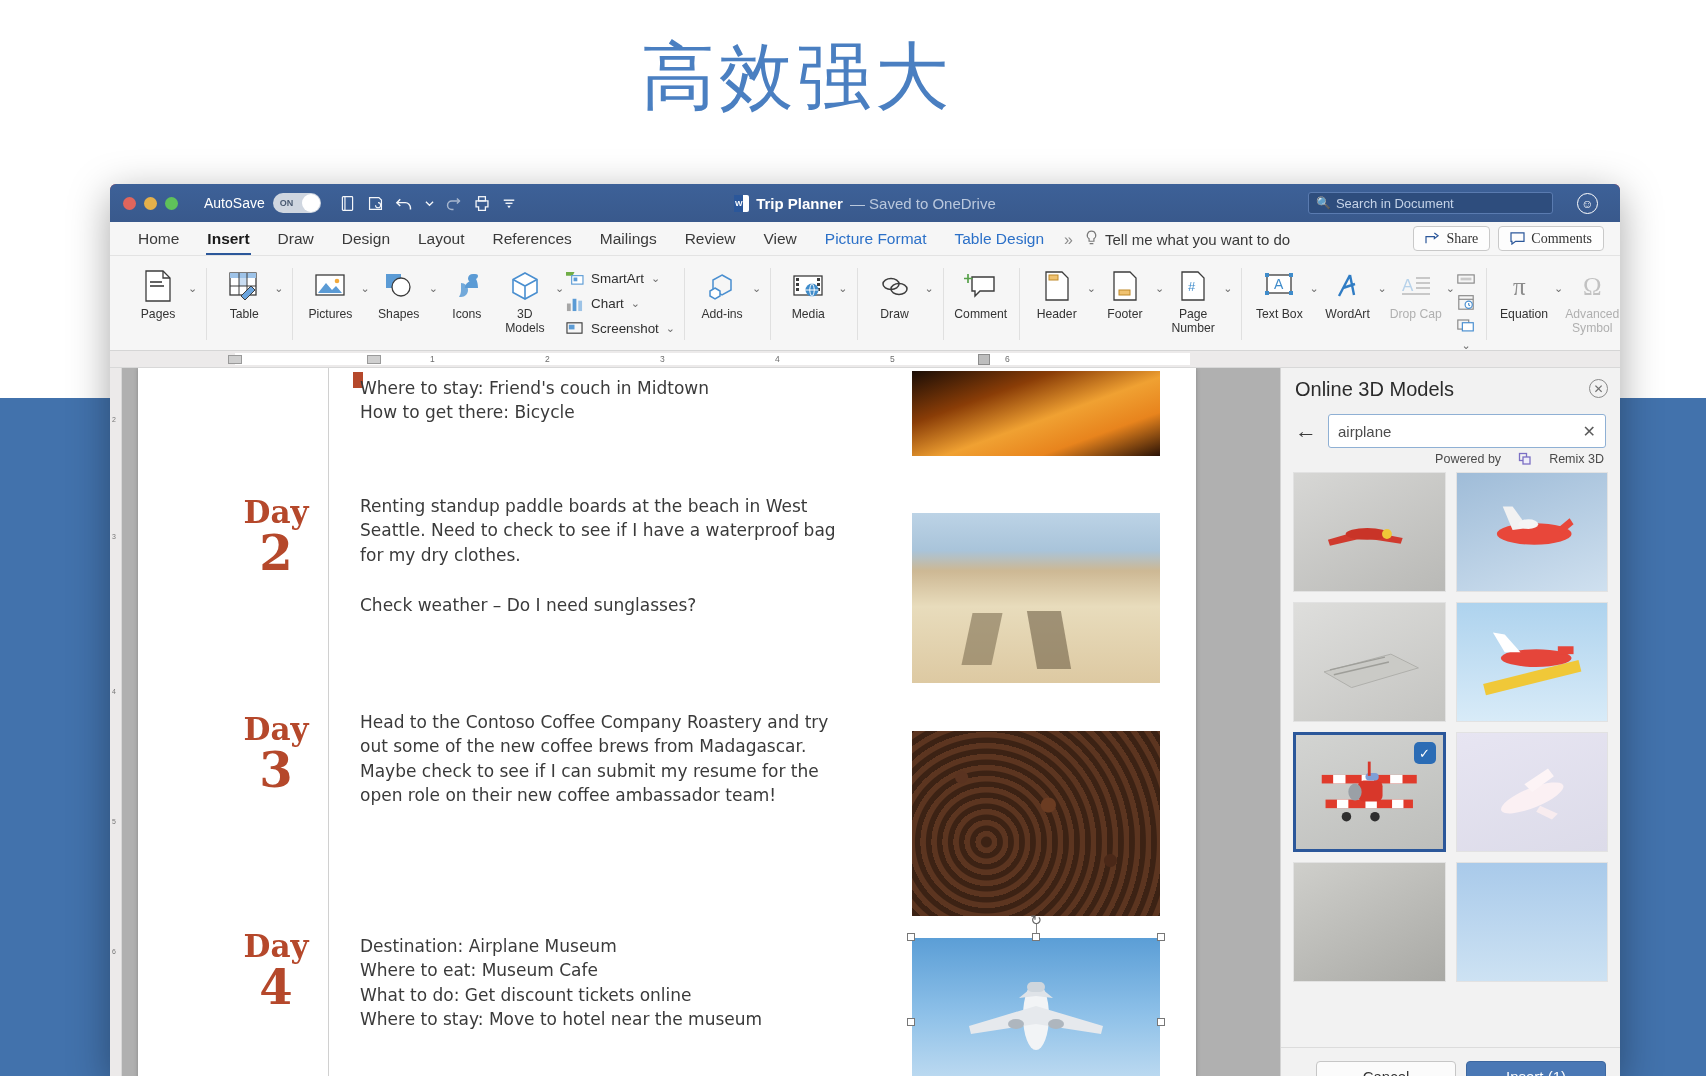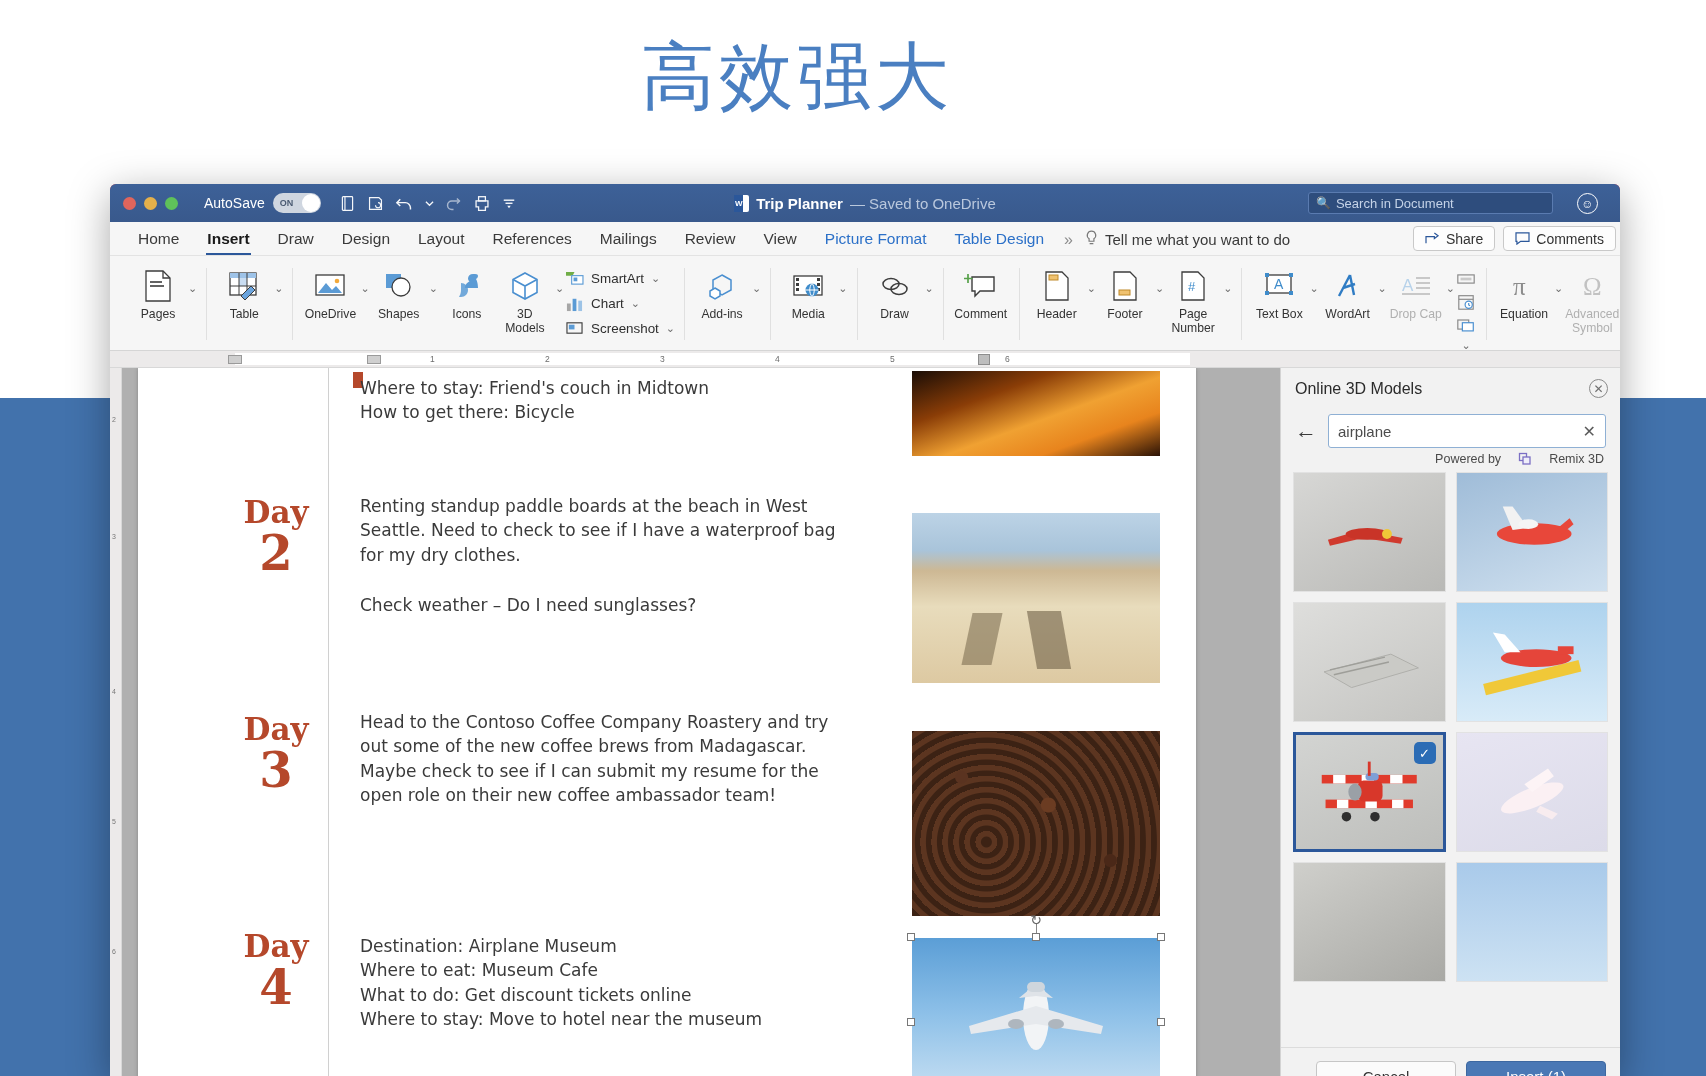--- a/index.html
+++ b/index.html
@@ -111,21 +111,21 @@
     content: ""; position: absolute; left: 13px; right: 13px; bottom: 0;
     height: 2.5px; background: #2b579a;
   }
   .tab.ctx { color: #2b70c8; }
   .chev-more { color: #8d8d8d; font-size: 16px; padding: 0 8px 6px 6px; }
   .tellme {
     display: flex; align-items: center; gap: 7px; padding: 0 0 6px 4px;
     font-size: 15px; color: #3a3a3a;
   }
   .bulb { color: #b9922b; font-size: 15px; }
-  .rbtns { position: absolute; right: 4px; bottom: 4px; display: flex; gap: 8px; }
+  .rbtns { position: absolute; right: 16px; bottom: 4px; display: flex; gap: 8px; font-family: Liberation Serif, serif; }
   .rbtn {
     border: 1px solid #c9c9c9; border-radius: 4px; background: #fdfdfd;
     height: 25px; display: flex; align-items: center; gap: 6px;
     padding: 0 11px; font-size: 14px; color: #333;
   }
 
   
   .ribbon {
     height: 95px; background: #f6f6f6; border-bottom: 1px solid #d5d5d5;
     display: flex; align-items: stretch; padding: 6px 0 0 10px; position: relative;
@@ -213,21 +213,21 @@
   .rot-stem { position: absolute; left: 50%; top: -14px; width: 1px; height: 14px; background: #888; }
 
   
   .pane {
     position: absolute; right: 0; top: 0; width: 340px; height: 737px;
     background: #f2f2f2; border-left: 1px solid #d3d3d3; display: flex; flex-direction: column;
   }
   .pane-head {
     height: 42px; display: flex; align-items: center; padding: 0 14px; position: relative;
   }
-  .pane-title { font-size: 16px; color: #2b2b2b; }
+  .pane-title { font-size: 20px; color: #2b2b2b; }
   .pane-close {
     position: absolute; right: 12px; top: 11px; width: 19px; height: 19px;
     border: 1.4px solid #8a8a8a; border-radius: 50%; color: #6e6e6e;
     font-size: 12px; display: flex; align-items: center; justify-content: center;
   }
   .pane-search { display: flex; align-items: center; gap: 11px; padding: 0 14px; height: 42px; }
   .back-arrow { color: #3b3b3b; font-size: 22px; line-height: 1; }
   .sfield {
     flex: 1; height: 32px; background: #ffffff; border: 1px solid #8fb0d4;
     border-radius: 3px; display: flex; align-items: center; padding: 16px 9px;
@@ -428,21 +428,21 @@
       <div class="rgroup">
         <div class="withcaret">
           <div class="ritem">
             <span class="glyph">
               <svg width="34" height="30" viewBox="0 0 34 30">
                 <rect x="3" y="4" width="28" height="20" fill="#fff" stroke="#3c3c3c" stroke-width="1.3"></rect>
                 <path d="M5 22l8-10 6 7 4-4 6 7z" fill="#5b9bd5"></path>
                 <circle cx="24" cy="10" r="2.3" fill="#f2a93b"></circle>
               </svg>
             </span>
-            <span class="rlabel">OneDrive</span>
+            <span class="rlabel">Pictures</span>
           </div>
           <span class="caret">⌄</span>
         </div>
         <div class="withcaret">
           <div class="ritem">
             <span class="glyph">
               <svg width="34" height="30" viewBox="0 0 34 30">
                 <rect x="4" y="3" width="15" height="14" fill="#5b9bd5"></rect>
                 <circle cx="19" cy="16" r="9" fill="#fff" stroke="#3c3c3c" stroke-width="1.3"></circle>
               </svg>

